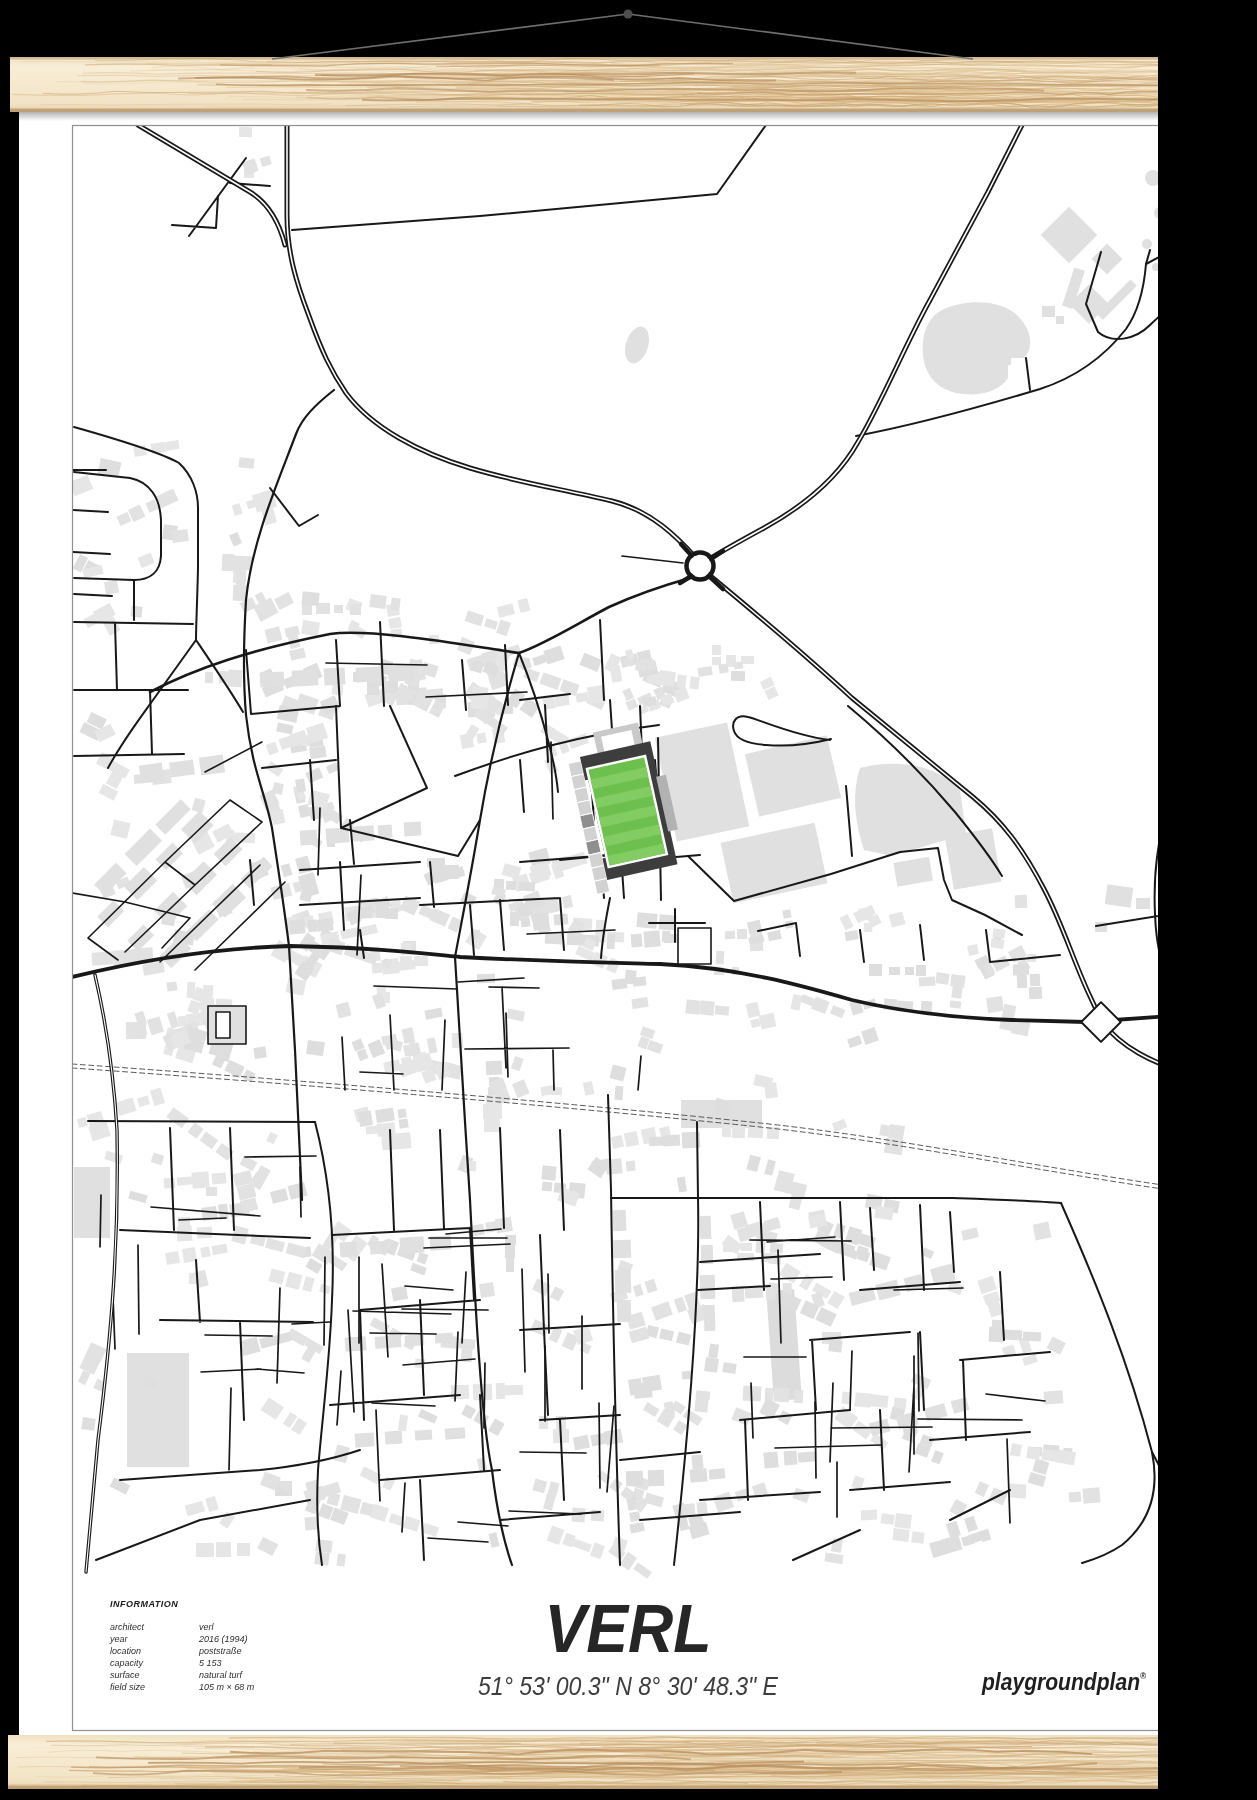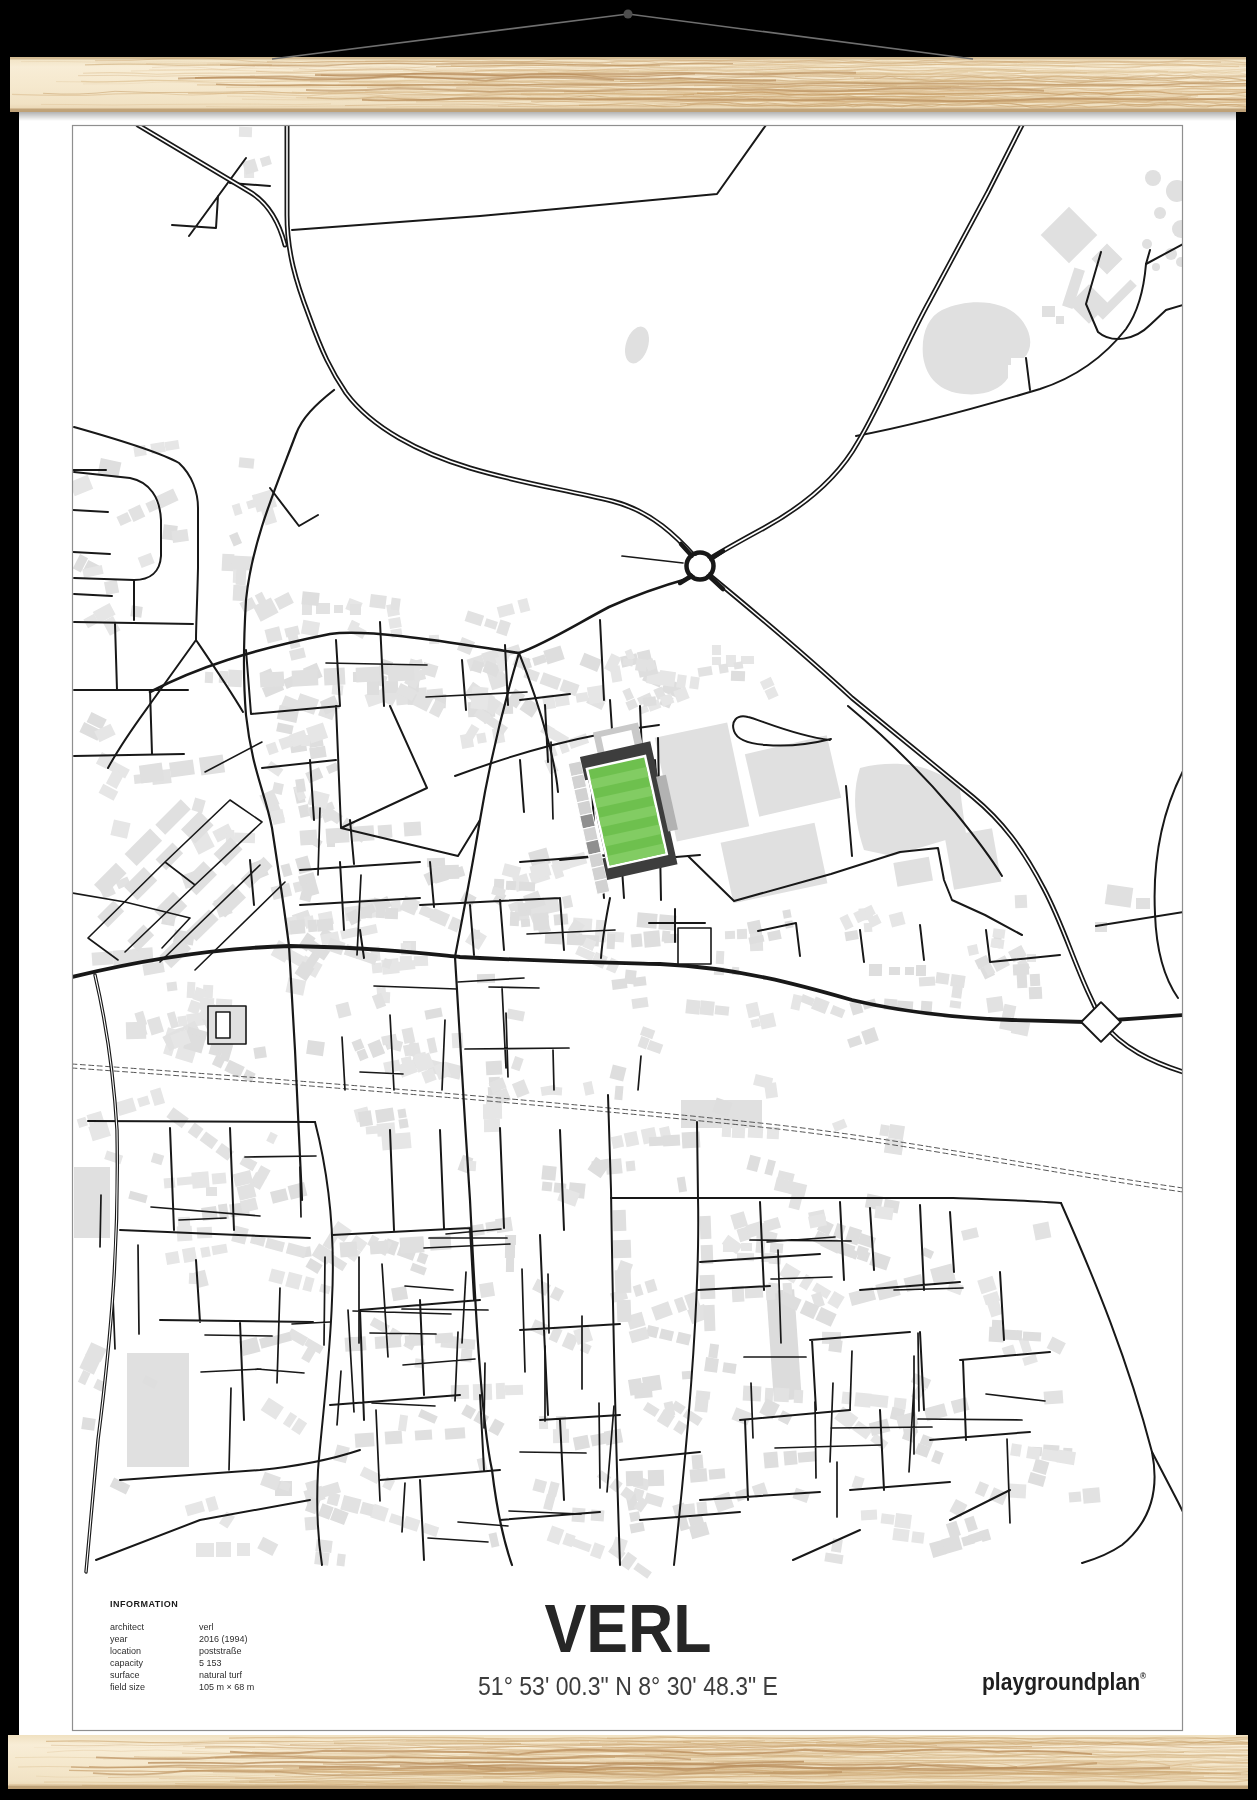--- a/index.html
+++ b/index.html
@@ -1,16 +1,16 @@
 <!DOCTYPE html>
 <html><head>
 <meta charset="utf-8">
 <style>
 html,body{margin:0;padding:0;background:#000;}
-#c{width:1257px;height:1800px;position:relative;overflow:hidden;}
+#c{width:1158px;height:1800px;position:relative;overflow:hidden;font-style:italic;}
 text{font-family:"Liberation Sans",sans-serif;}
 </style>
 </head>
 <body>
 <div id="c">
 <svg width="1257" height="1800" viewBox="0 0 1257 1800">
 <defs>
 <linearGradient id="wood" x1="0" y1="0" x2="0" y2="1">
 <stop offset="0" stop-color="#f0e1c1"></stop>
 <stop offset="0.18" stop-color="#f8edd6"></stop>

